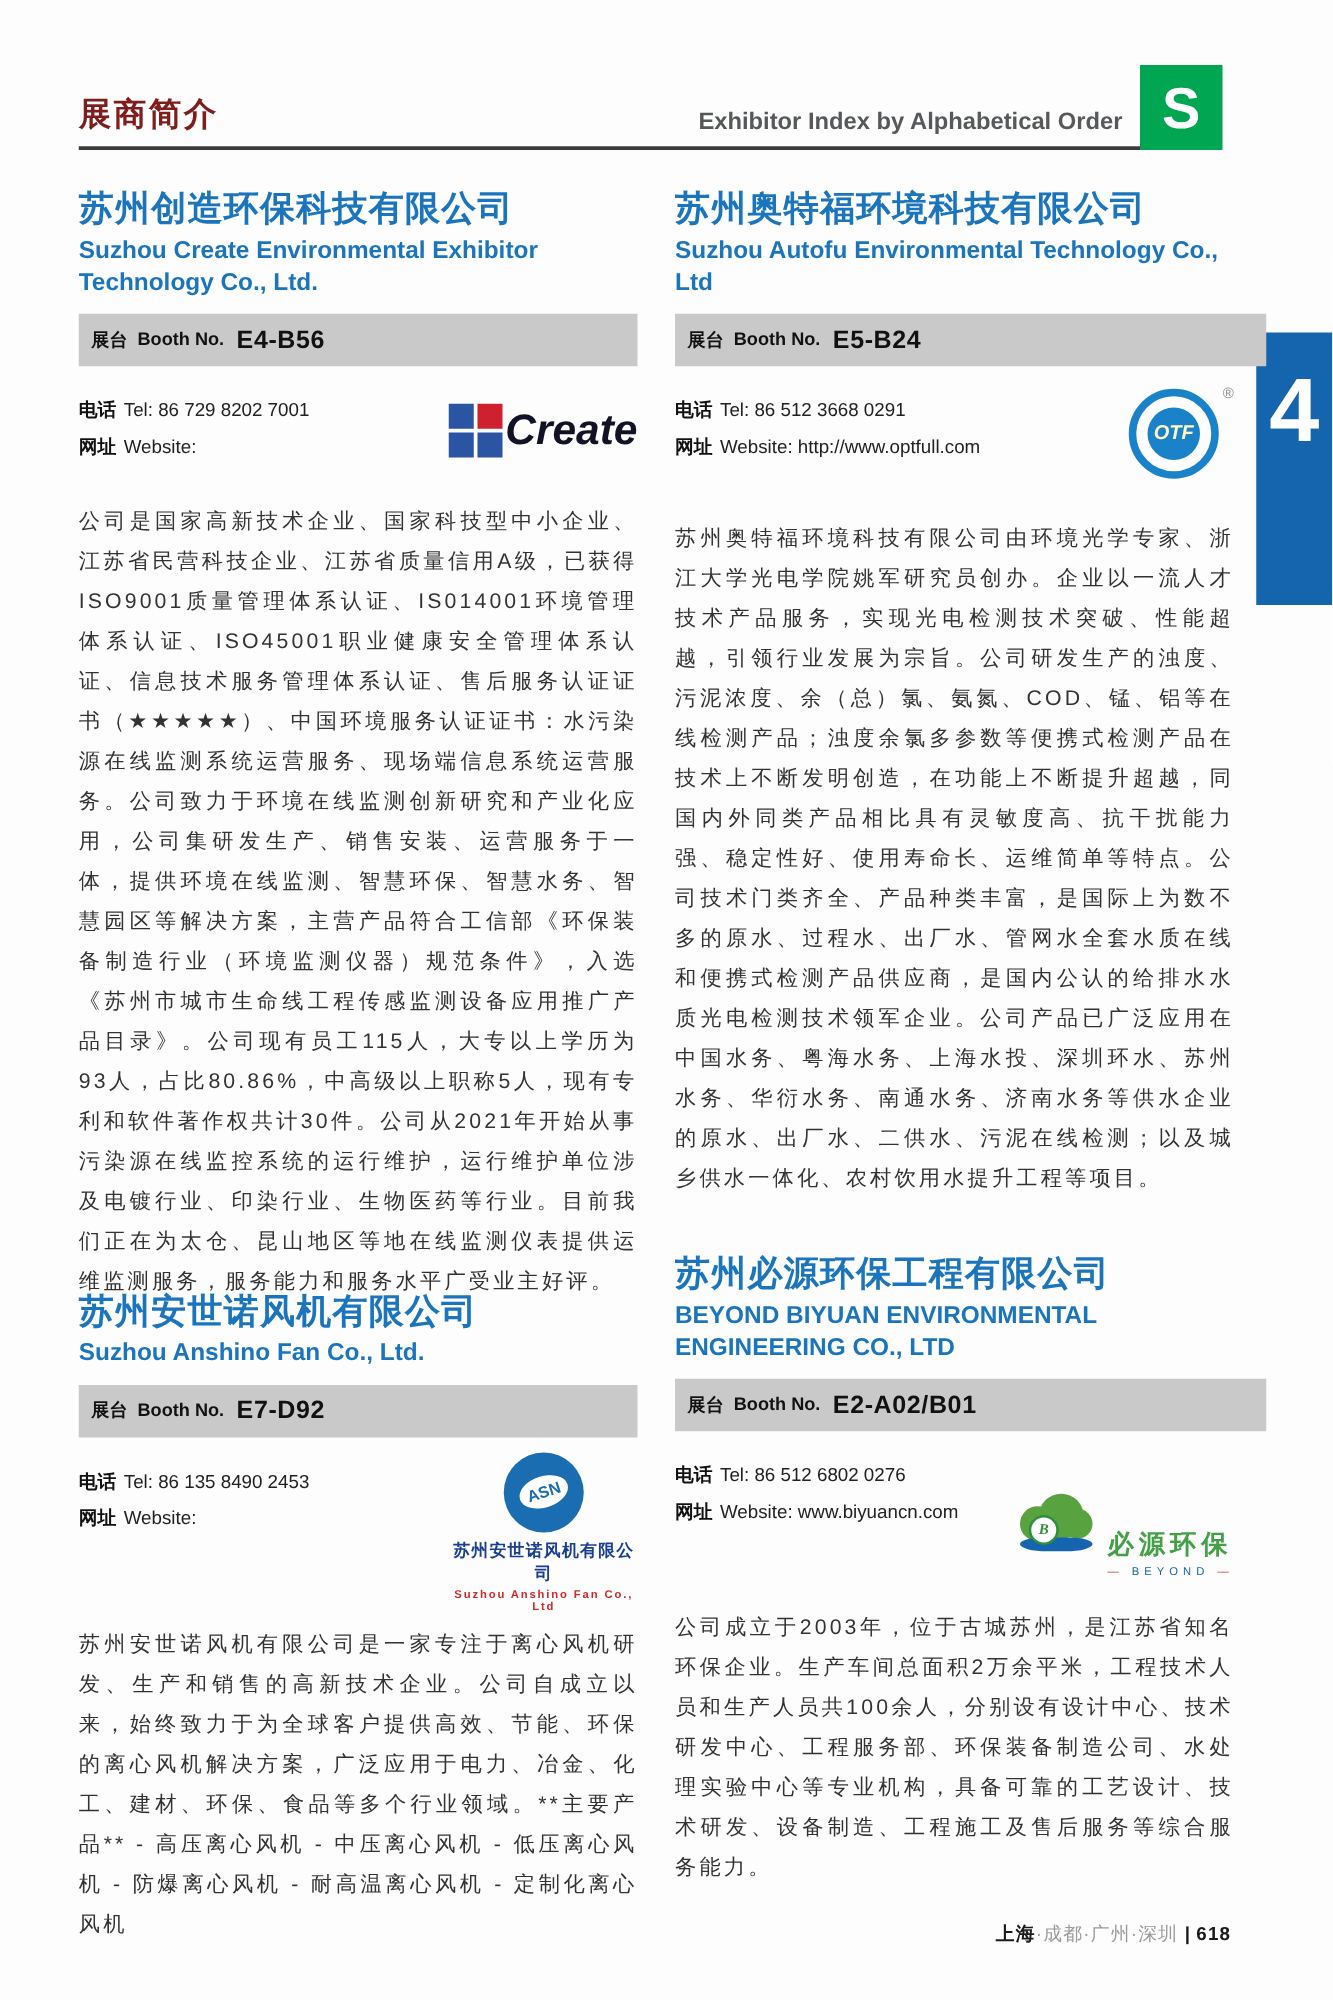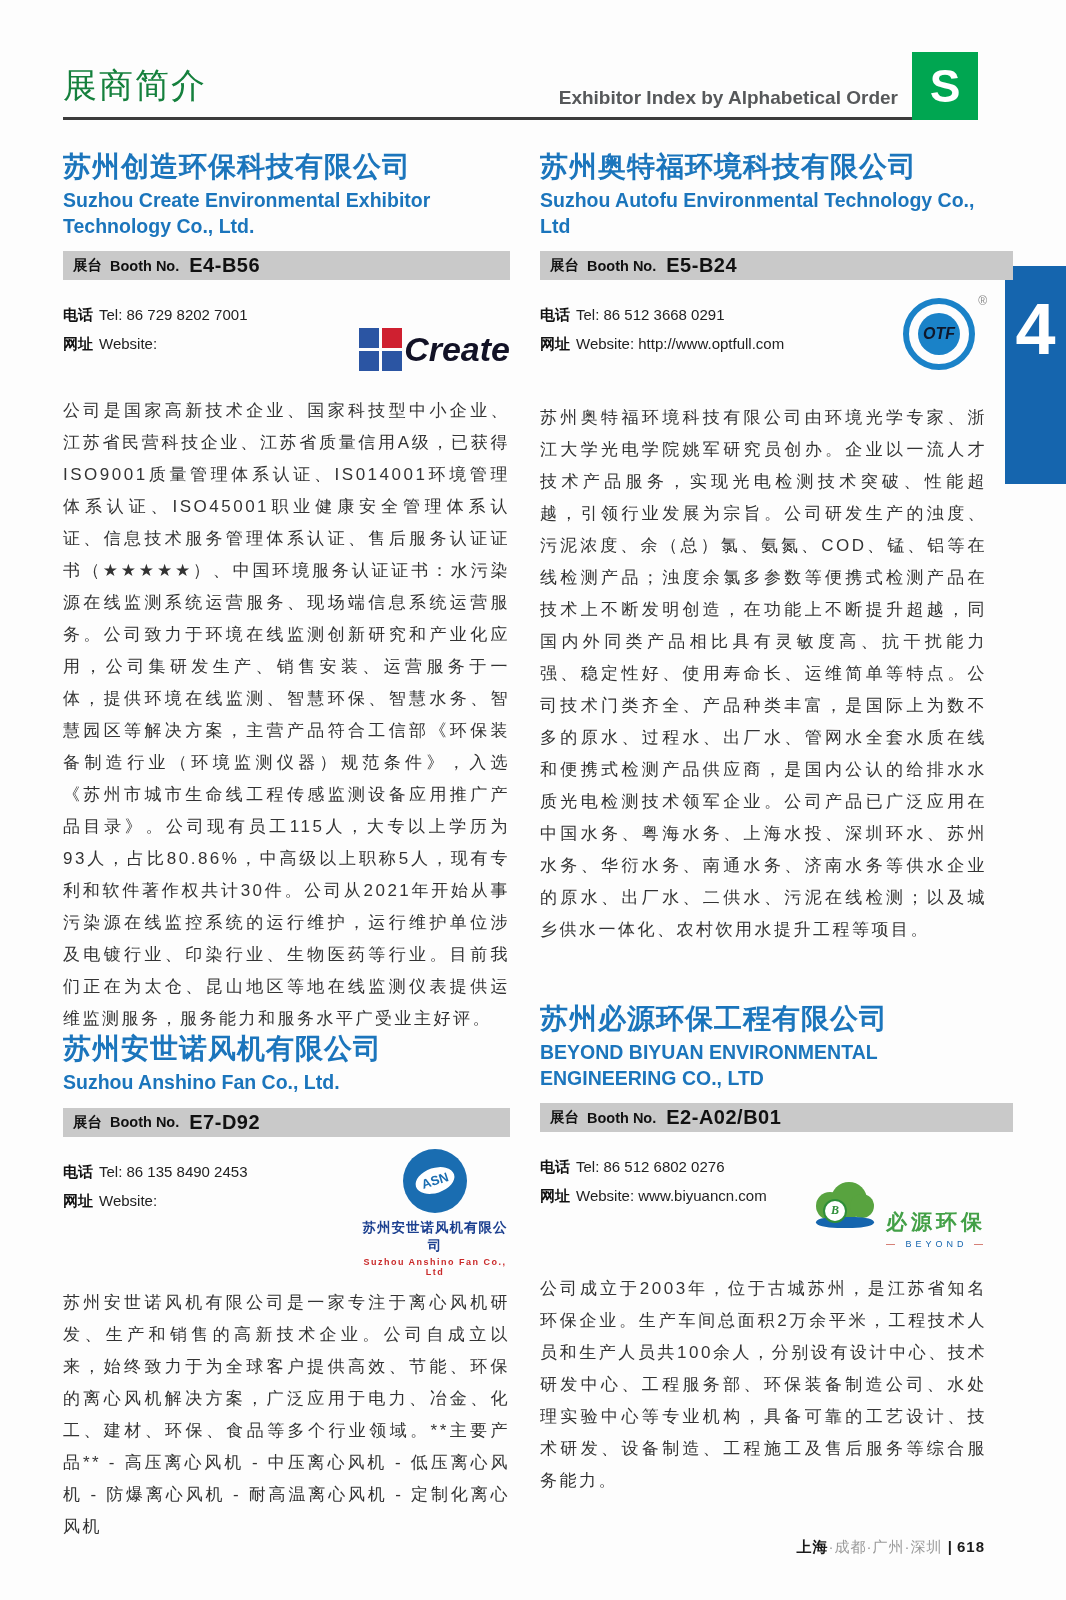--- a/index.html
+++ b/index.html
@@ -7,21 +7,21 @@
     position:relative; width:1066px; height:1600px; background:#fdfdfd;
     font-family:"Liberation Sans","DejaVu Sans",sans-serif; overflow:hidden;
   }
 
   
   .hdr {
     position:absolute; left:63px; top:52px; width:849px; height:68px;
     display:flex; justify-content:space-between; align-items:flex-end;
     border-bottom:3px solid #3c3c3c; box-sizing:border-box; padding-bottom:8px;
   }
-  .hdr-cn { font-size:34px; font-weight:normal; color:#15803d; letter-spacing:2px; }
+  .hdr-cn { font-size:26px; font-weight:bold; color:#7f1d1d; letter-spacing:2px; }
   .hdr-en { font-size:19px; font-weight:bold; color:#56585a; padding-right:14px; }
   .letter-box {
     position:absolute; left:912px; top:52px; width:66px; height:68px;
     background:#00a651; color:#fff; font-size:46px; font-weight:bold;
     display:flex; align-items:center; justify-content:center;
   }
   .side-tab {
     position:absolute; left:1005px; top:266px; width:61px; height:218px;
     background:#1565ae; color:#fff; font-size:72px; font-weight:bold;
     display:flex; justify-content:center; align-items:flex-start; padding-top:22px;
@@ -33,49 +33,49 @@
   #e1 { left:63px;  top:152px; }
   #e2 { left:540px; top:152px; }
   #e3 { left:63px;  top:1034px; }
   #e4 { left:540px; top:1004px; }
 
   .name-cn { color:#1b75bc; font-size:28px; font-weight:bold; letter-spacing:1px;
              margin:0 0 6px; line-height:30px; }
   .name-en { color:#1b75bc; font-size:19.5px; font-weight:bold; line-height:25.5px;
              margin:0 0 12px; }
   .booth-bar {
-    background:#c9c9c9; height:29px; display:flex; align-items:center;
+    background:#c9c9c9; height:42px; display:flex; align-items:center;
     padding:0 10px; box-sizing:border-box; gap:8px;
   }
   .booth-wide { width:473px; }
   .booth-zh, .booth-lbl { font-size:14.5px; font-weight:bold; color:#111; }
   .booth-no { font-size:20px; font-weight:bold; color:#111; margin-left:2px; letter-spacing:0.5px; }
 
   .contact { display:flex; justify-content:space-between; align-items:flex-start; margin-top:26px; }
   .c-line { font-size:15px; color:#222; margin-bottom:10px; white-space:nowrap; }
   .lbl-b { font-weight:bold; color:#111; margin-right:6px; }
 
   .desc {
     margin-top:24px; font-size:17px; line-height:32px; letter-spacing:2.5px;
     color:#333; text-align:justify;
   }
   .desc-tight { margin-top:10px; }
 
   
   
-  .logo-create { display:flex; align-items:center; margin-top:22px; }
+  .logo-create { display:flex; align-items:center; margin-top:4px; }
   .sq-grid { display:grid; grid-template-columns:20px 20px; grid-template-rows:20px 20px; gap:3px; }
   .sq-blue { background:#2b55a3; } .sq-red { background:#cf2030; }
   .create-word { font-style:italic; font-weight:bold; font-size:34px; color:#121226; margin-left:2px; }
 
   
   .logo-otf { position:relative; width:84px; height:80px; margin-top:-8px; }
   .otf-outer { width:72px; height:72px; border-radius:50%; border:6px solid #1a82c8;
                box-sizing:border-box; display:flex; align-items:center; justify-content:center; }
-  .otf-inner { width:42px; height:42px; border-radius:50%; background:#1a82c8; color:#0f172a;
+  .otf-inner { width:42px; height:42px; border-radius:50%; background:#1a82c8; color:#fef9c3;
                display:flex; align-items:center; justify-content:center;
                font-style:italic; font-weight:bold; font-size:16px; }
   .otf-reg { position:absolute; right:0; top:-4px; font-size:12px; color:#8a8a8a; }
 
   
   .logo-asn { width:150px; text-align:center; margin-top:-14px; }
   .asn-circle { width:64px; height:64px; border-radius:50%; background:#1a6db1;
                 margin:0 auto 6px; display:flex; align-items:center; justify-content:center; }
   .asn-oval { width:40px; height:25px; background:#fff; border-radius:50%;
               transform:rotate(-18deg); display:flex; align-items:center; justify-content:center;

